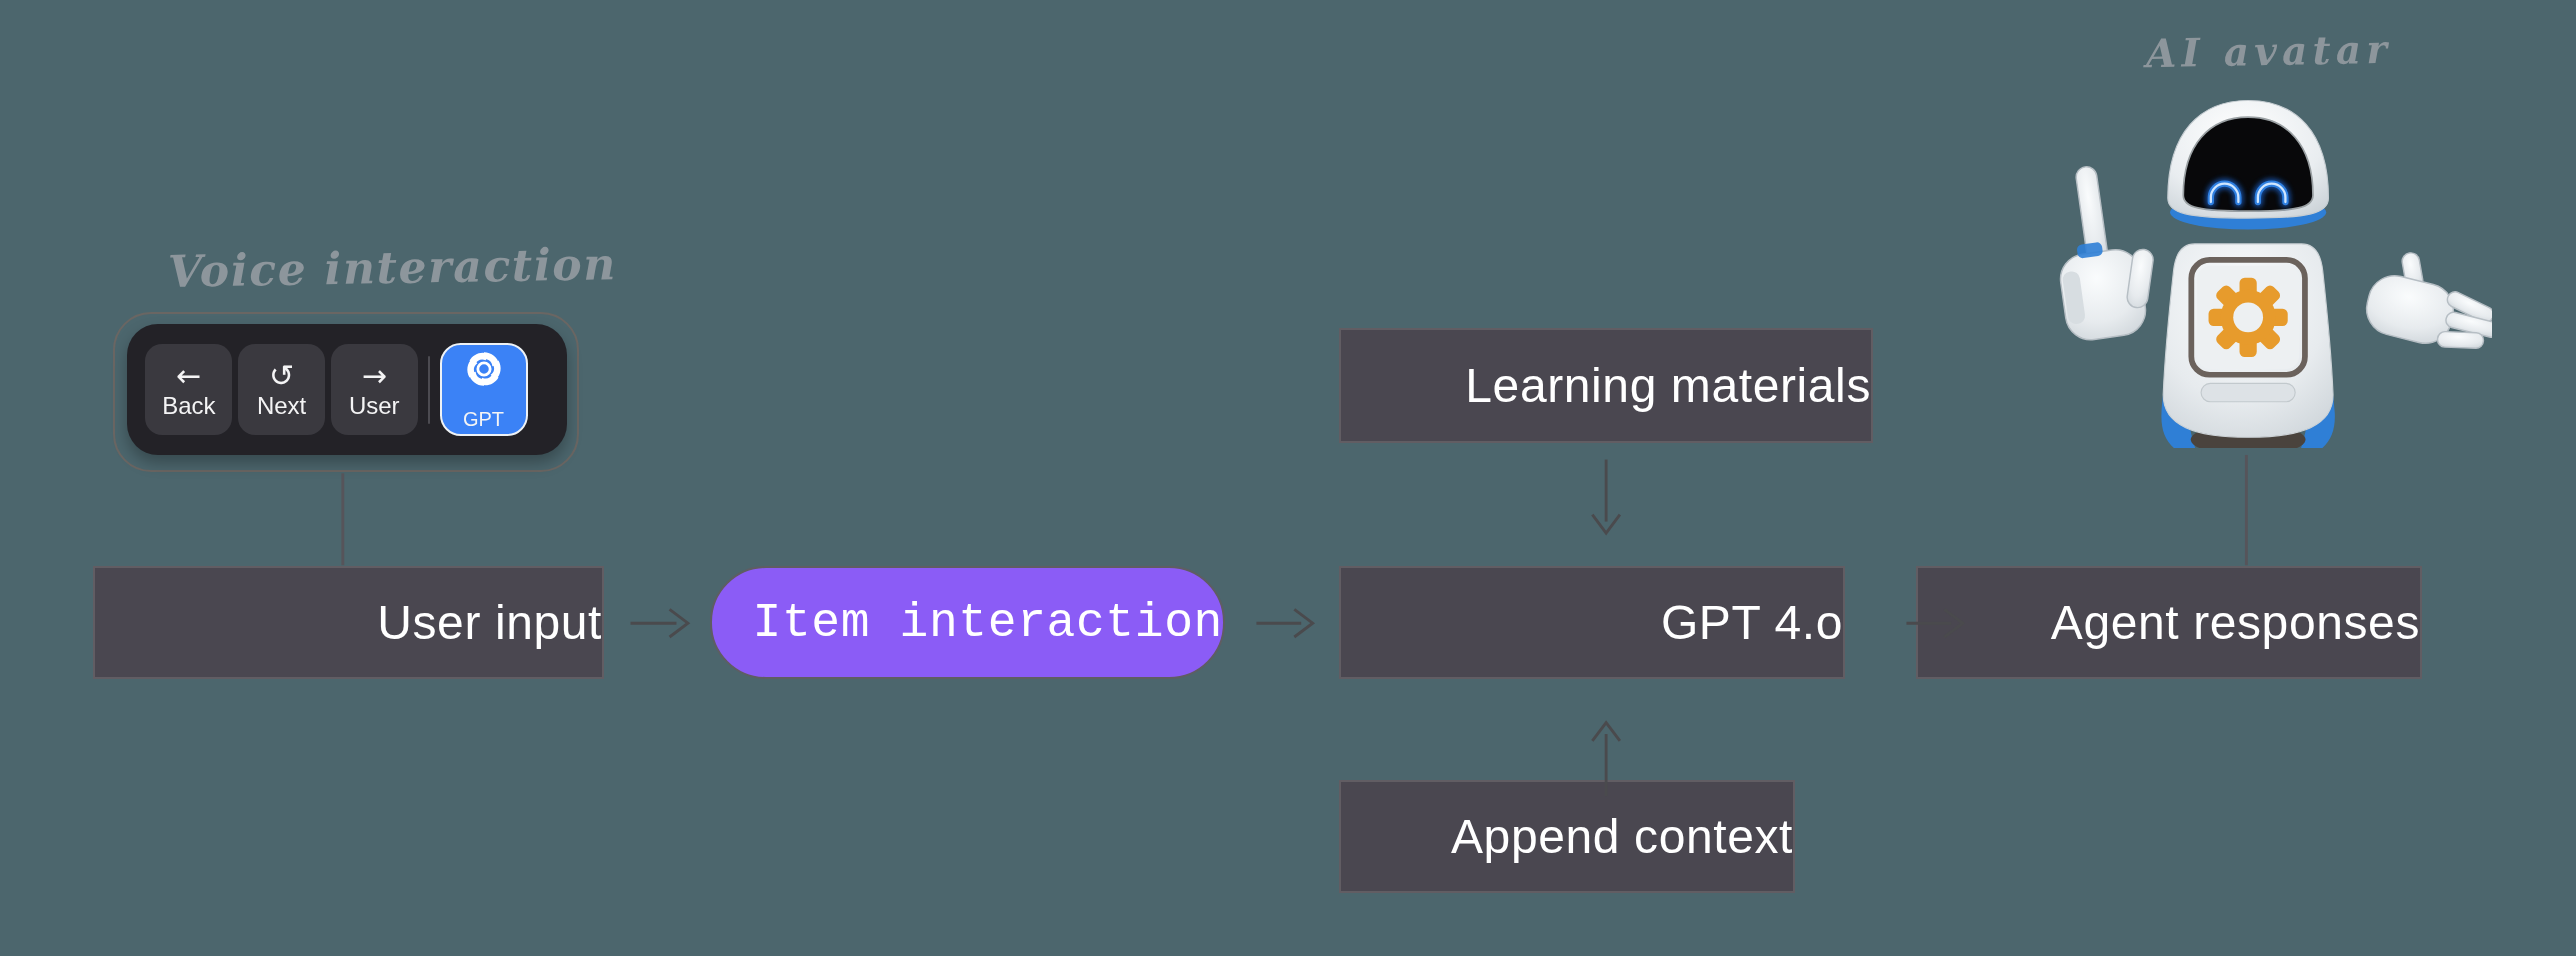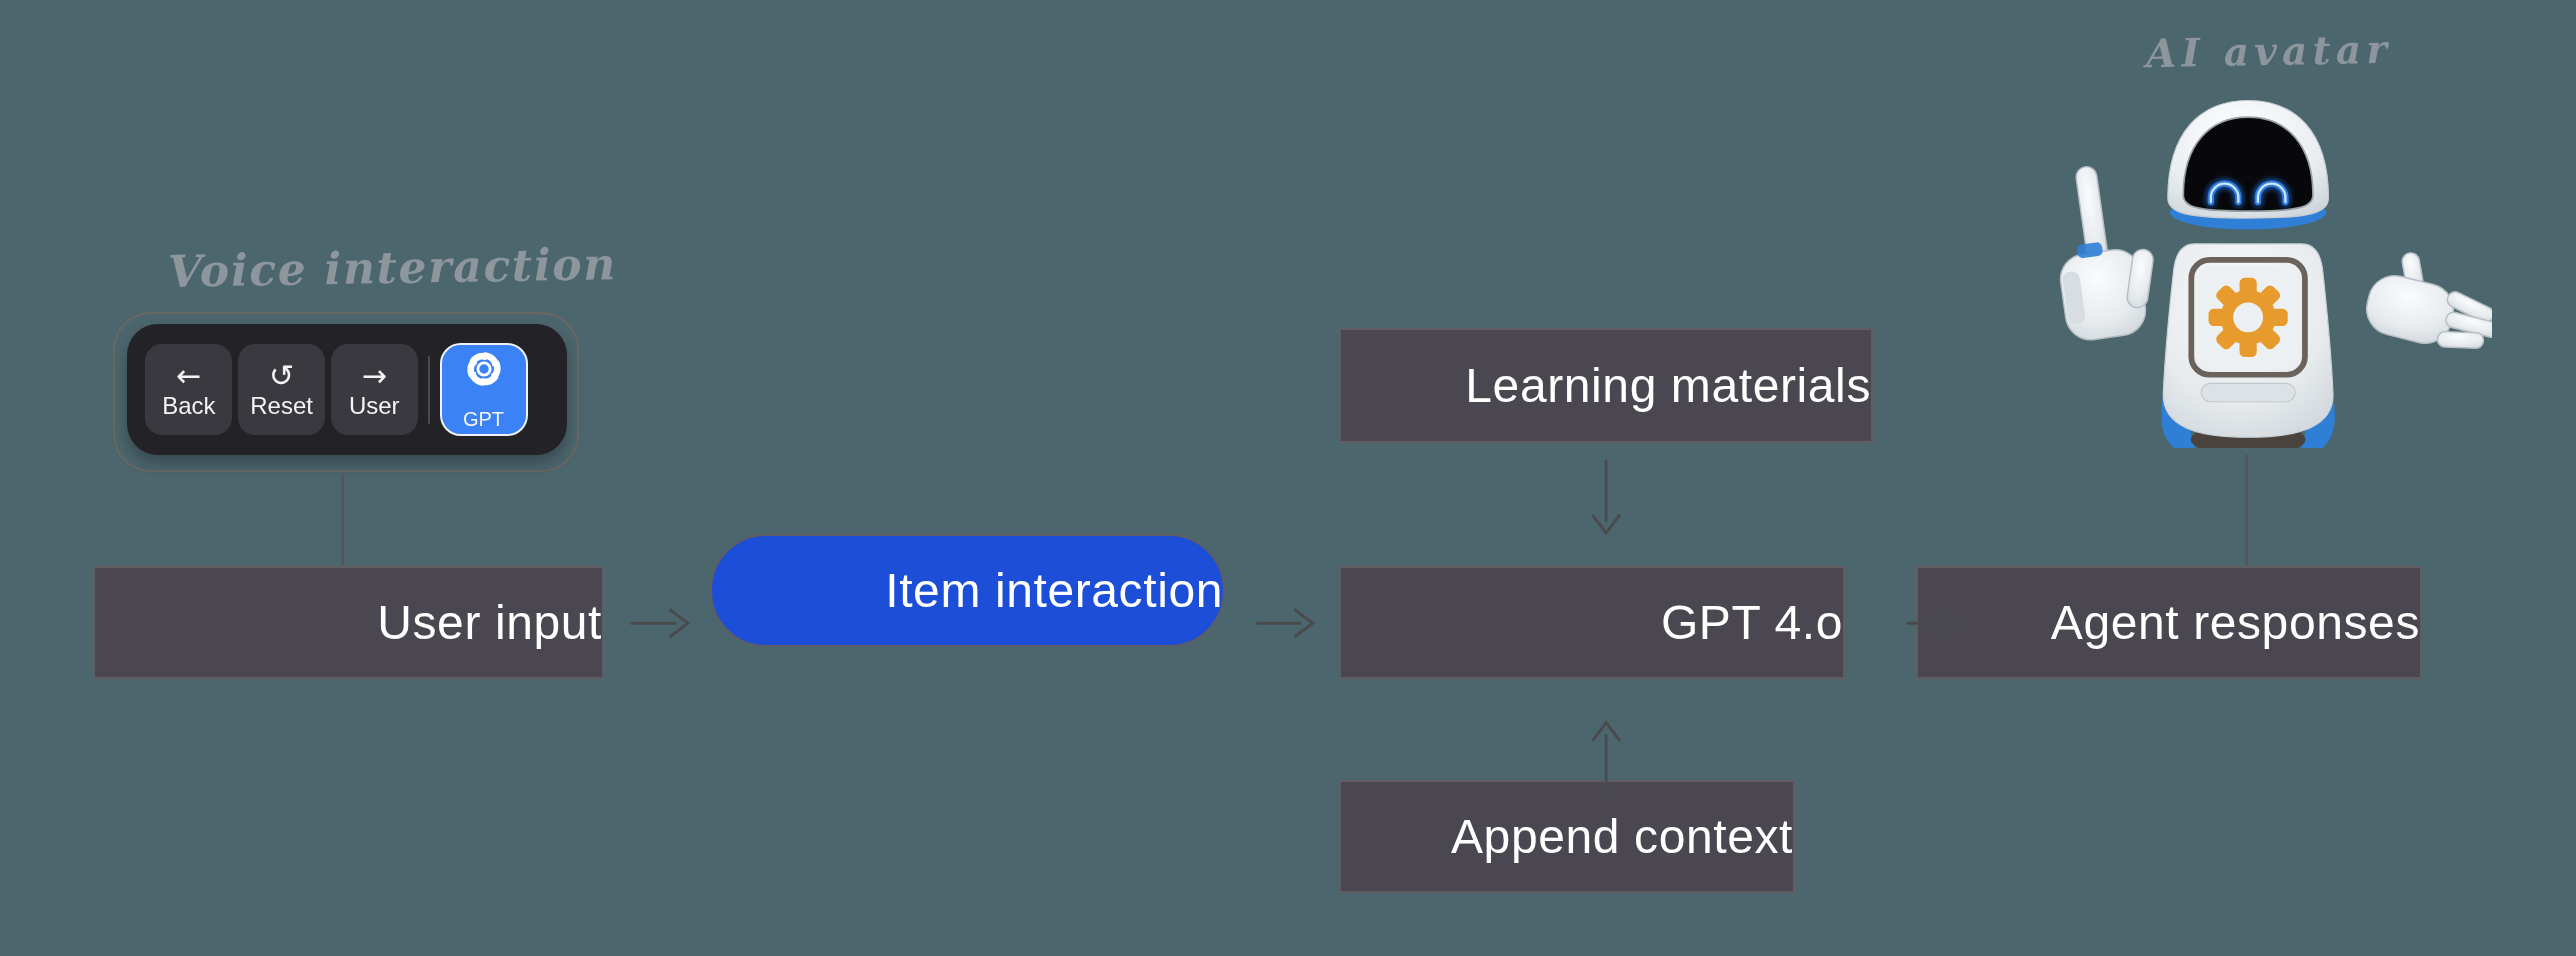--- a/index.html
+++ b/index.html
@@ -21,22 +21,22 @@
 
   
   .node{
     position:absolute;height:113px;box-sizing:border-box;
     display:flex;align-items:center;justify-content:flex-end;
     background:#4a4750;border:2.3px solid #615d63;
     color:#ffffff;font-size:48px;letter-spacing:0.6px;
   }
   #node-user-input{left:93px;top:566px;width:511px;}
   #node-item-interaction{
-    left:710px;top:534px;width:515px;
-    background:#1d4ed8;border-color:#5f5d63;border-radius:56px;
+    left:710px;top:566px;width:515px;
+    background:#8b5cf6;border-color:#5f5d63;border-radius:56px;font-family:Liberation Mono, monospace;
   }
   #node-gpt{left:1339px;top:566px;width:506px;}
   #node-agent{left:1916px;top:566px;width:506px;}
   #node-learning{left:1339px;top:328px;width:534px;height:115px;}
   #node-append{left:1339px;top:780px;width:456px;}
 
   
   #toolbar-outline{
     position:absolute;left:113px;top:312px;width:466px;height:160px;
     border:2.3px solid #6a6663;border-radius:38px;box-sizing:border-box;
@@ -74,21 +74,21 @@
 <div class="hand-label" id="avatar-label">AI avatar</div>
 
 <div id="toolbar-outline"></div>
 <div id="voice-toolbar">
   <div class="tb-btn">
     <span class="glyph">←</span>
     <span class="lbl">Back</span>
   </div>
   <div class="tb-btn">
     <span class="glyph">↺</span>
-    <span class="lbl">Reset</span>
+    <span class="lbl">Next</span>
   </div>
   <div class="tb-btn">
     <span class="glyph">→</span>
     <span class="lbl">User</span>
   </div>
   <div class="tb-sep"></div>
   <div class="tb-btn gpt">
     <svg width="38" height="38" viewBox="-34 -34 68 68">
       <g fill="#ffffff">
         <path d="M0,-30 C13,-30 25,-21 27,-8 L15,-5 C14,-14 8,-18 0,-18 Z"></path>

